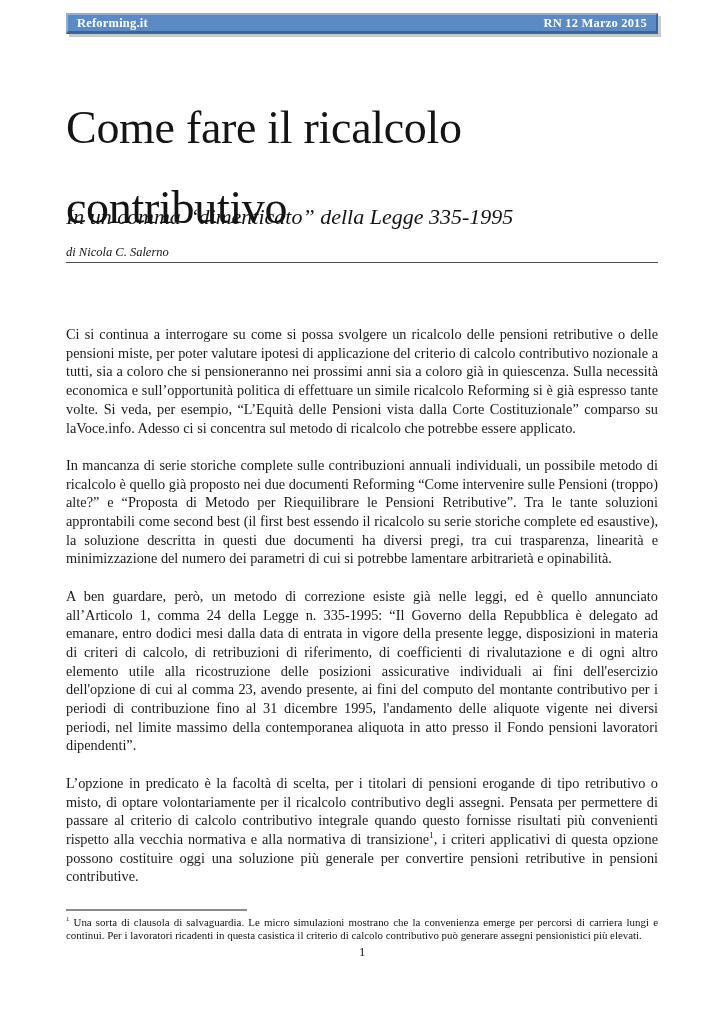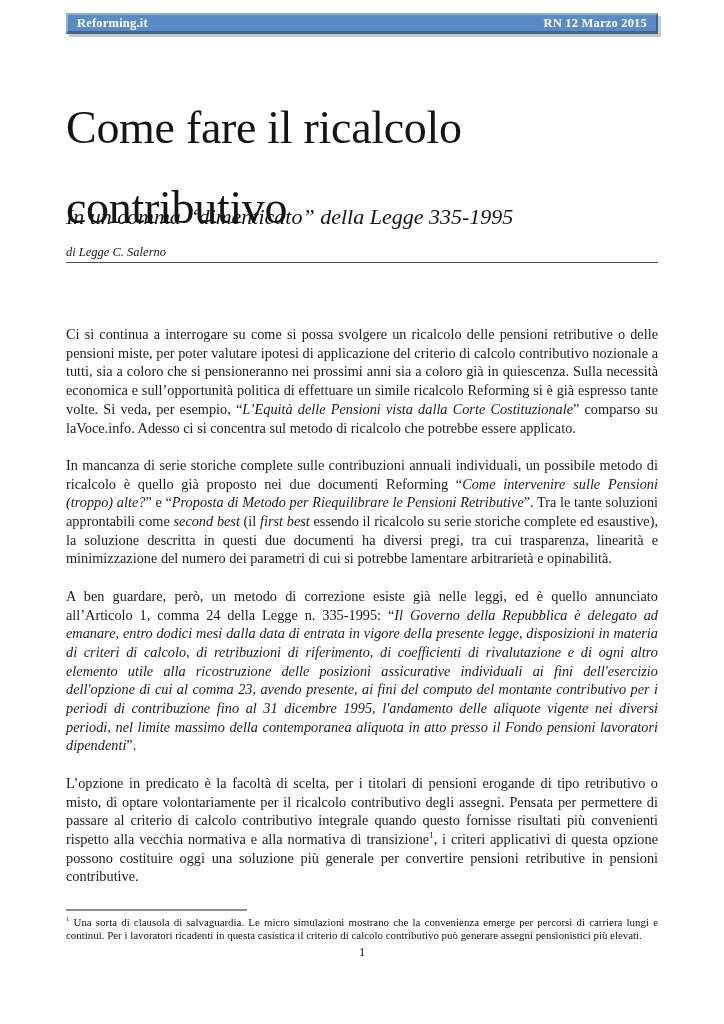--- a/index.html
+++ b/index.html
@@ -84,21 +84,21 @@
     top: 325px;
     width: 592px;
   }
   .body p.para {
     margin: 0 0 18.7px 0;
     font-size: 14.3px;
     line-height: 18.7px;
     text-align: justify;
     color: #1a1a1a;
   }
-  .it { font-style: italic; }
+  .it { }
   sup {
     font-size: 0.62em;
     line-height: 0;
   }
   .footnote-block {
     position: absolute;
     left: 66px;
     top: 909px;
     width: 592px;
   }
@@ -128,21 +128,21 @@
 
   <div class="header-bar">
     <span>Reforming.it</span>
     <span>RN 12 Marzo 2015</span>
   </div>
 
   <h1 class="title">Come fare il ricalcolo contributivo</h1>
 
   <h2 class="subtitle">In un comma “dimenticato” della Legge 335-1995</h2>
 
-  <div class="byline">di Legge C. Salerno</div>
+  <div class="byline">di Nicola C. Salerno</div>
 
   <div class="byline-rule"></div>
 
   <div class="body" id="body">
       <p class="para"><span>Ci si continua a interrogare su come si possa svolgere un ricalcolo delle pensioni retributive o delle pensioni miste, per poter valutare ipotesi di applicazione del criterio di calcolo contributivo nozionale a tutti, sia a coloro che si pensioneranno nei prossimi anni sia a coloro già in quiescenza. Sulla necessità economica e sull’opportunità politica di effettuare un simile ricalcolo Reforming si è già espresso tante volte. Si veda, per esempio, “</span><span class="it">L’Equità delle Pensioni vista dalla Corte Costituzionale</span><span>” comparso su laVoce.info. Adesso ci si concentra sul metodo di ricalcolo che potrebbe essere applicato.</span></p>
       <p class="para"><span>In mancanza di serie storiche complete sulle contribuzioni annuali individuali, un possibile metodo di ricalcolo è quello già proposto nei due documenti Reforming “</span><span class="it">Come intervenire sulle Pensioni (troppo) alte?</span><span>” e “</span><span class="it">Proposta di Metodo per Riequilibrare le Pensioni Retributive</span><span>”. Tra le tante soluzioni approntabili come </span><span class="it">second best</span><span> (il </span><span class="it">first best</span><span> essendo il ricalcolo su serie storiche complete ed esaustive), la soluzione descritta in questi due documenti ha diversi pregi, tra cui trasparenza, linearità e minimizzazione del numero dei parametri di cui si potrebbe lamentare arbitrarietà e opinabilità.</span></p>
       <p class="para"><span>A ben guardare, però, un metodo di correzione esiste già nelle leggi, ed è quello annunciato all’Articolo 1, comma 24 della Legge n. 335-1995: “</span><span class="it">Il Governo della Repubblica è delegato ad emanare, entro dodici mesi dalla data di entrata in vigore della presente legge, disposizioni in materia di criteri di calcolo, di retribuzioni di riferimento, di coefficienti di rivalutazione e di ogni altro elemento utile alla ricostruzione delle posizioni assicurative individuali ai fini dell'esercizio dell'opzione di cui al comma 23, avendo presente, ai fini del computo del montante contributivo per i periodi di contribuzione fino al 31 dicembre 1995, l'andamento delle aliquote vigente nei diversi periodi, nel limite massimo della contemporanea aliquota in atto presso il Fondo pensioni lavoratori dipendenti</span><span>”.</span></p>
       <p class="para"><span>L’opzione in predicato è la facoltà di scelta, per i titolari di pensioni erogande di tipo retributivo o misto, di optare volontariamente per il ricalcolo contributivo degli assegni. Pensata per permettere di passare al criterio di calcolo contributivo integrale quando questo fornisse risultati più convenienti rispetto alla vecchia normativa e alla normativa di transizione</span><sup>1</sup><span>, i criteri applicativi di questa opzione possono costituire oggi una soluzione più generale per convertire pensioni retributive in pensioni contributive.</span></p>
     </div>
 

